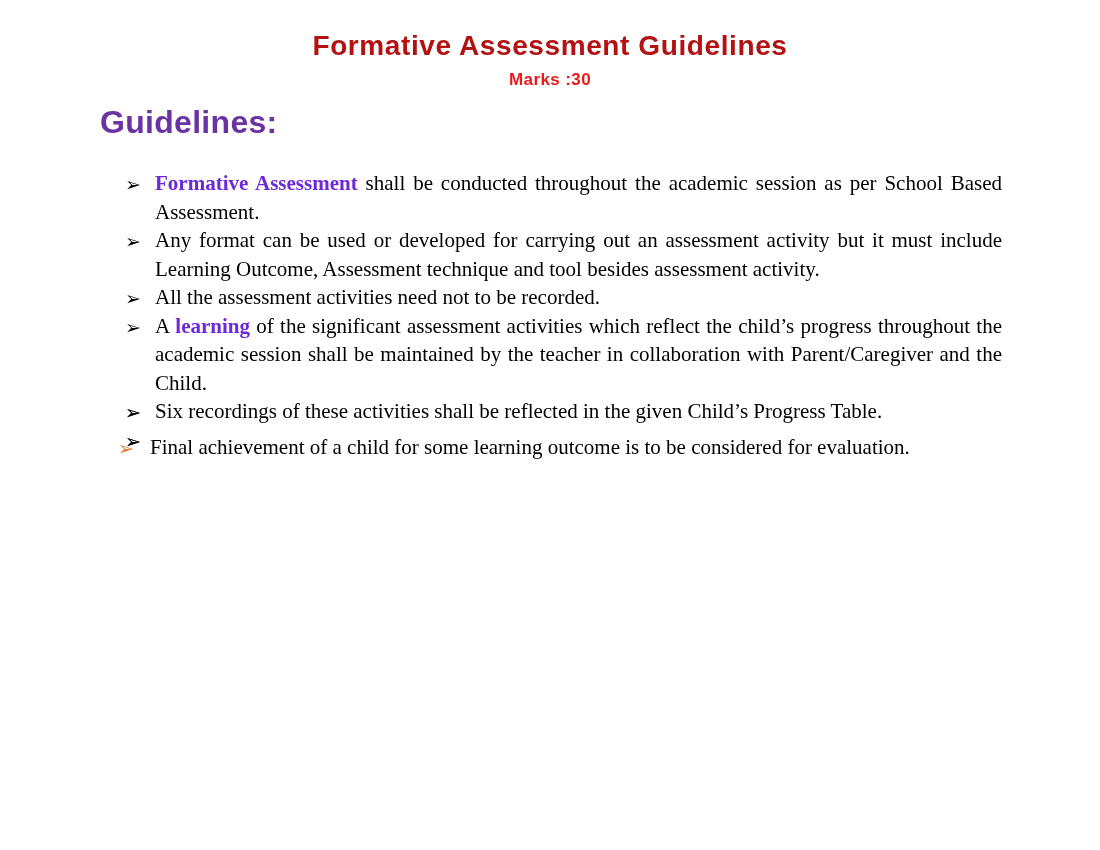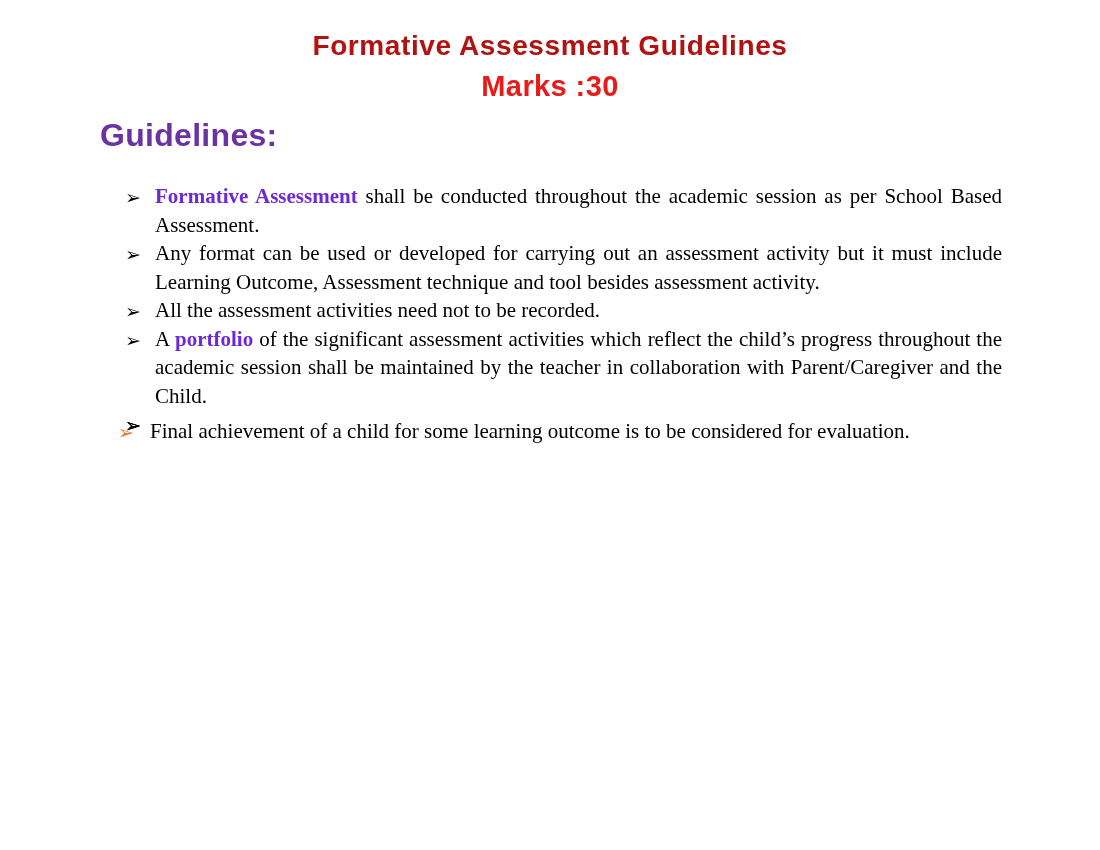--- a/index.html
+++ b/index.html
@@ -20,21 +20,21 @@
     font-weight: bold;
     font-size: 28px;
     letter-spacing: 0.6px;
     color: #B31212;
   }
   .subtitle {
     margin-top: 8px;
     text-align: center;
     font-family: "Liberation Sans", sans-serif;
     font-weight: bold;
-    font-size: 29px;
+    font-size: 17px;
     letter-spacing: 0.4px;
     color: #E81A1A;
   }
   .section-heading {
     margin: 14px 0 0 100px;
     font-family: "Liberation Sans", sans-serif;
     font-weight: bold;
     font-size: 32px;
     letter-spacing: 0.3px;
     color: #6B33A2;
@@ -82,25 +82,25 @@
   <div class="section-heading">Guidelines:</div>
 
   <div class="bullet-list">
 
     <div class="bullet-item"><span class="arrow">➢</span><span><span class="hl">Formative Assessment</span><span> shall be conducted throughout the academic session as per School Based Assessment.</span></span></div>
 
     <div class="bullet-item"><span class="arrow">➢</span><span><span>Any format can be used or developed for carrying out an assessment activity but it must include Learning Outcome, Assessment technique and tool besides assessment activity.</span></span></div>
 
     <div class="bullet-item"><span class="arrow">➢</span><span><span>All the assessment activities need not to be recorded.</span></span></div>
 
-    <div class="bullet-item"><span class="arrow">➢</span><span><span>A </span><span class="hl">portfolio</span><span> of the significant assessment activities which reflect the child’s progress throughout the academic session shall be maintained by the teacher in collaboration with Parent/Caregiver and the Child.</span></span></div>
+    <div class="bullet-item"><span class="arrow">➢</span><span><span>A </span><span class="hl">learning</span><span> of the significant assessment activities which reflect the child’s progress throughout the academic session shall be maintained by the teacher in collaboration with Parent/Caregiver and the Child.</span></span></div>
 
     <div class="bullet-item"><span class="arrow">➢</span></div>
 
-    <div class="bullet-item"><span class="arrow">➢</span></div>
+    <div class="bullet-item"><span class="arrow">➢</span><span><span>Six recordings of these activities shall be reflected in the given Child’s Progress Table.</span></span></div>
 
     <div class="bullet-item"><span class="arrow">➢</span></div>
 
     <div class="bullet-item"><span class="arrow">➢</span></div>
 
     <div class="bullet-item last"><span class="arrow">➢</span><span><span>Final achievement of a child for some learning outcome is to be considered for evaluation.</span></span></div>
 
   </div>
 
 </div>

